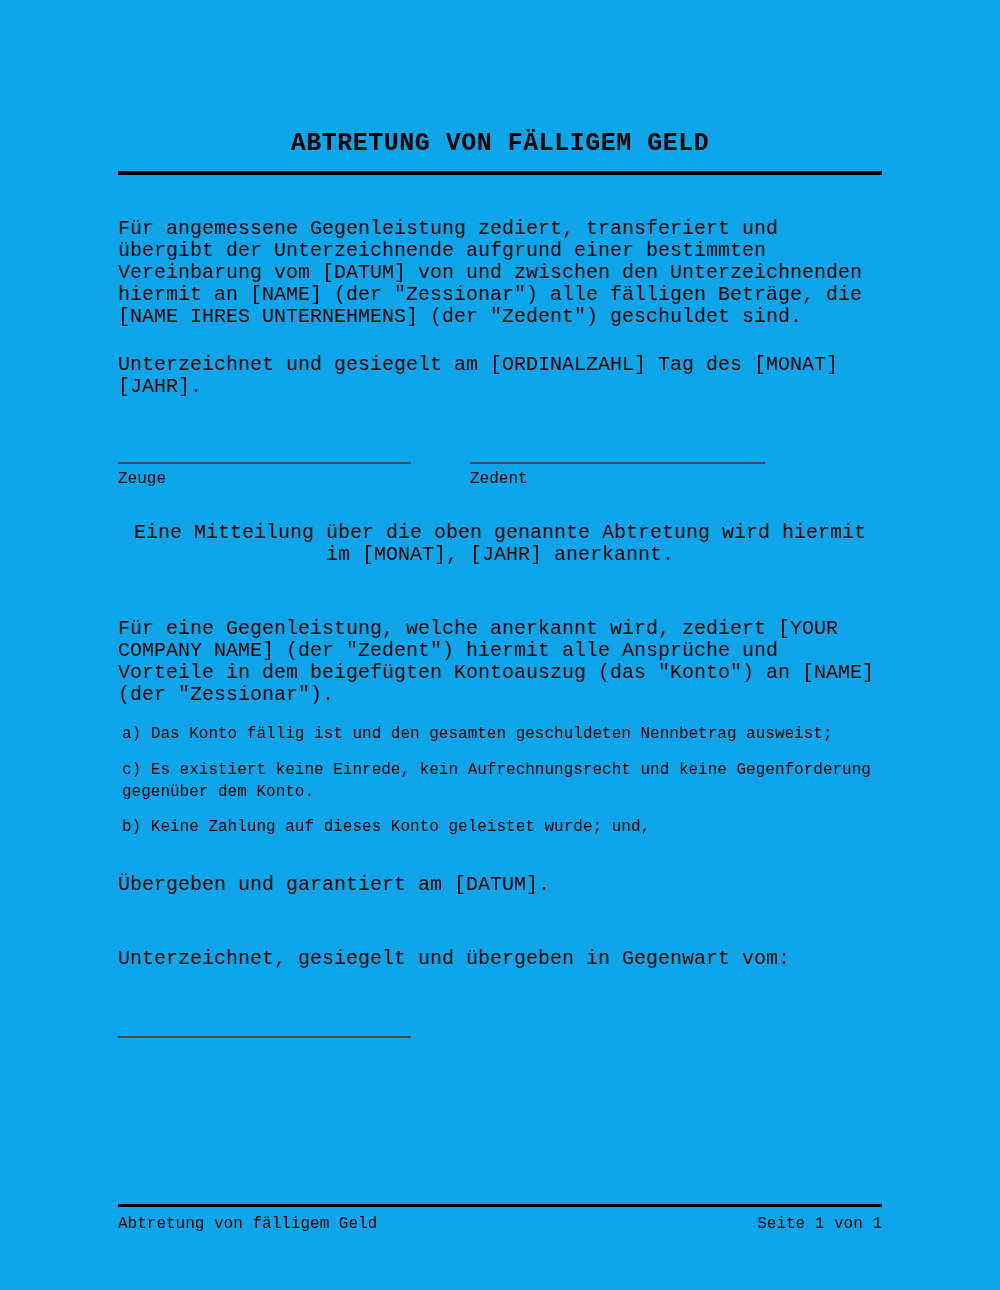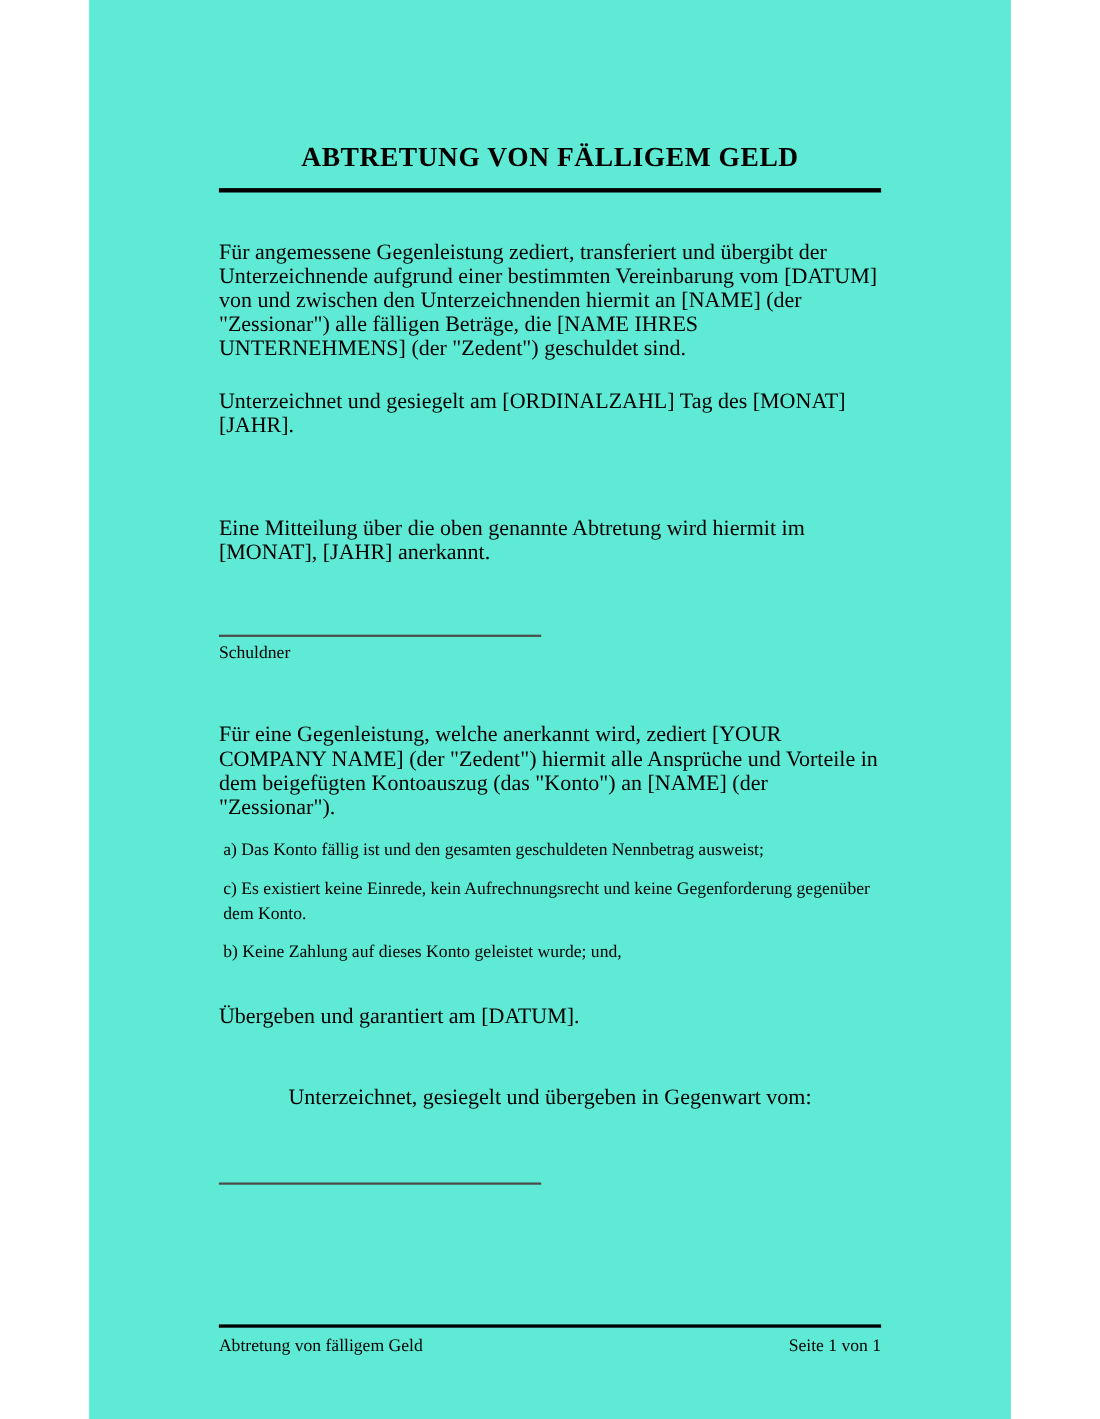--- a/index.html
+++ b/index.html
@@ -1,22 +1,22 @@
 <!DOCTYPE html>
 <html><head>
 <meta charset="utf-8">
 <style>
   * { margin: 0; padding: 0; box-sizing: border-box; }
   html, body { background: #ffffff; }
   .page {
     position: relative;
-    width: 838px;
+    width: 1000px;
     height: 1290px;
-    background: #5eead4;
-    font-family: Liberation Serif, serif;
+    background: #0ea5e9;
+    font-family: Liberation Mono, monospace;
     color: #000000;
     overflow: hidden;
     margin: 0 auto;
   }
   .content {
     padding: 0 118px;
   }
   .doc-title {
     padding-top: 129px;
     font-size: 25px;
@@ -34,31 +34,31 @@
     font-size: 20px;
     line-height: 22px;
   }
   .p-intro        { margin-top: 43px; }
   .p-signed       { margin-top: 26px; }
   .sig-row        { display: flex; margin-top: 64px; }
   .sig-col-left   { width: 293px; }
   .sig-col-right  { width: 295px; margin-left: 59px; }
   .sig-line       { border-top: 2px solid #4a4a4a; height: 0; }
   .sig-label      { margin-top: 4px; font-size: 16px; line-height: 22px; }
-  .p-notice       { margin-top: 71px; }
+  .p-notice       { margin-top: 32px; text-align: center; }
   .sig-single     { margin-top: 64px; width: 293px; }
   .p-consider     { margin-top: 52px; }
   .p-warranty     { margin-top: 12px; }
   .warranty-list  { list-style: none; }
   .warranty-item  { padding-left: 4px; font-size: 16px; line-height: 22px; }
   .wi-a           { margin-top: 17px; }
   .wi-b           { margin-top: 13px; }
   .wi-c           { margin-top: 14px; }
   .p-delivered    { margin-top: 36px; }
-  .p-witness      { margin-top: 52px; text-align: center; }
+  .p-witness      { margin-top: 52px; }
   .sig-row-bottom { margin-top: 66px; }
   .footer {
     position: absolute;
     left: 118px;
     right: 118px;
     top: 1204px;
     border-top: 3px solid #000000;
     padding-top: 7px;
     display: flex;
     justify-content: space-between;
@@ -72,27 +72,33 @@
 <div class="page">
   <div class="content">
 
     <h1 class="doc-title">ABTRETUNG VON FÄLLIGEM GELD</h1>
     <hr class="title-rule">
 
     <p class="body-text p-intro">Für angemessene Gegenleistung zediert, transferiert und übergibt der Unterzeichnende aufgrund einer bestimmten Vereinbarung vom [DATUM] von und zwischen den Unterzeichnenden hiermit an [NAME] (der "Zessionar") alle fälligen Beträge, die [NAME IHRES UNTERNEHMENS] (der "Zedent") geschuldet sind.</p>
 
     <p class="body-text p-signed">Unterzeichnet und gesiegelt am [ORDINALZAHL] Tag des [MONAT] [JAHR].</p>
 
+    <div class="sig-row">
+      <div class="sig-col-left">
+        <div class="sig-line"></div>
+        <div class="sig-label">Zeuge</div>
+      </div>
+      <div class="sig-col-right">
+        <div class="sig-line"></div>
+        <div class="sig-label">Zedent</div>
+      </div>
+    </div>
 
     <p class="body-text p-notice">Eine Mitteilung über die oben genannte Abtretung wird hiermit im [MONAT], [JAHR] anerkannt.</p>
 
-    <div class="sig-single">
-      <div class="sig-line"></div>
-      <div class="sig-label">Schuldner</div>
-    </div>
 
     <p class="body-text p-consider">Für eine Gegenleistung, welche anerkannt wird, zediert [YOUR COMPANY NAME] (der "Zedent") hiermit alle Ansprüche und Vorteile in dem beigefügten Kontoauszug (das "Konto") an [NAME] (der "Zessionar").</p>
 
 
     <ul class="warranty-list">
       <li class="warranty-item wi-a">a) Das Konto fällig ist und den gesamten geschuldeten Nennbetrag ausweist;</li>
       <li class="warranty-item wi-c">c) Es existiert keine Einrede, kein Aufrechnungsrecht und keine Gegenforderung gegenüber dem Konto.</li>
       <li class="warranty-item wi-b">b) Keine Zahlung auf dieses Konto geleistet wurde; und,</li>
     </ul>
 

